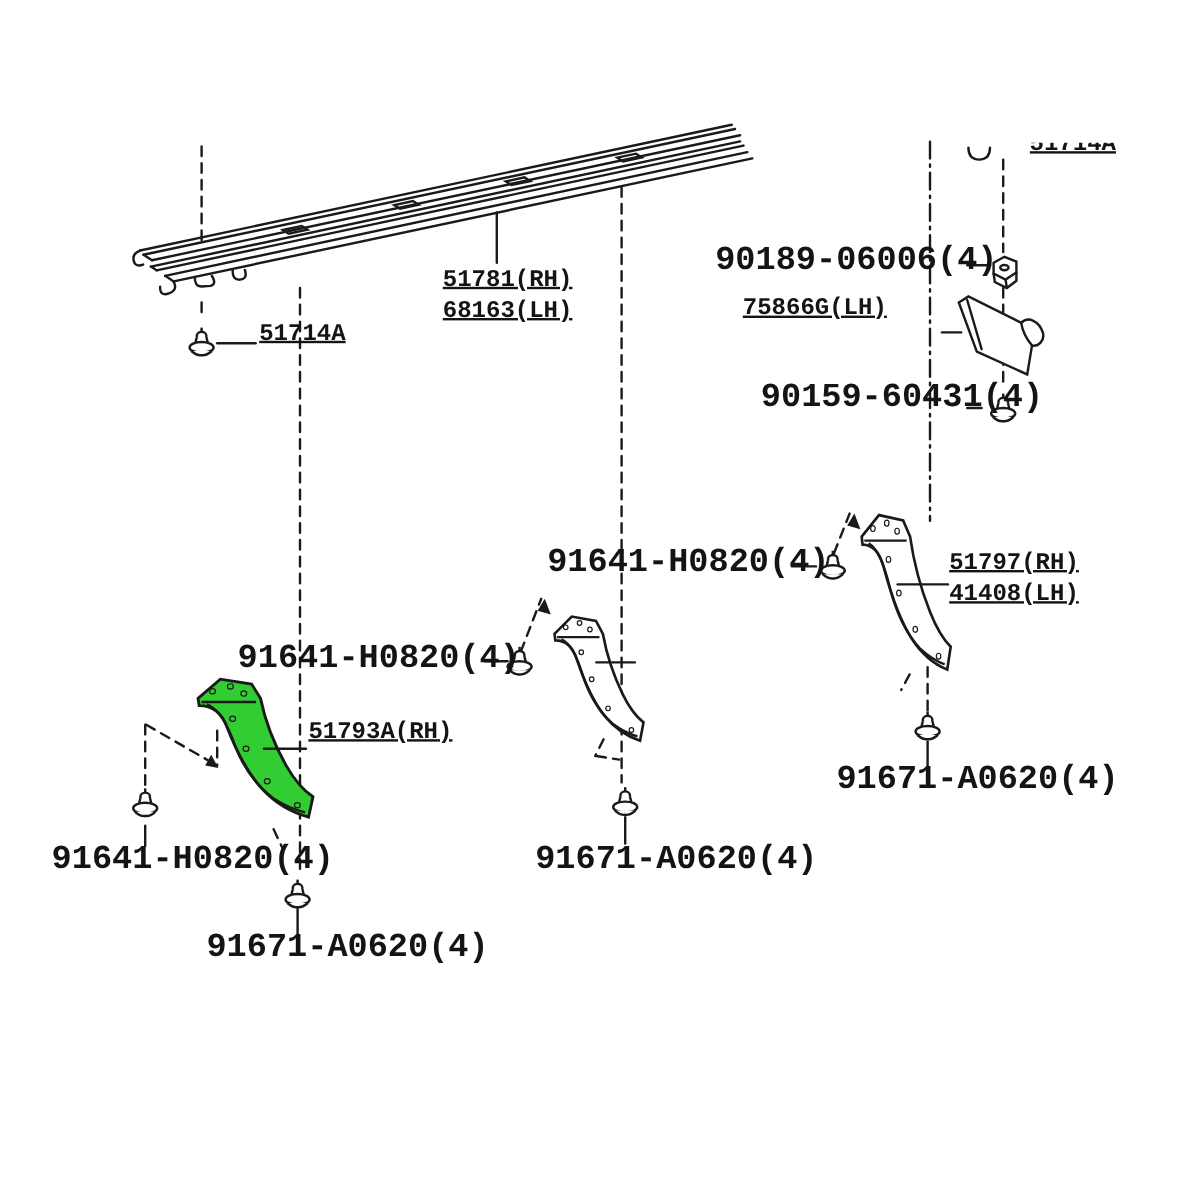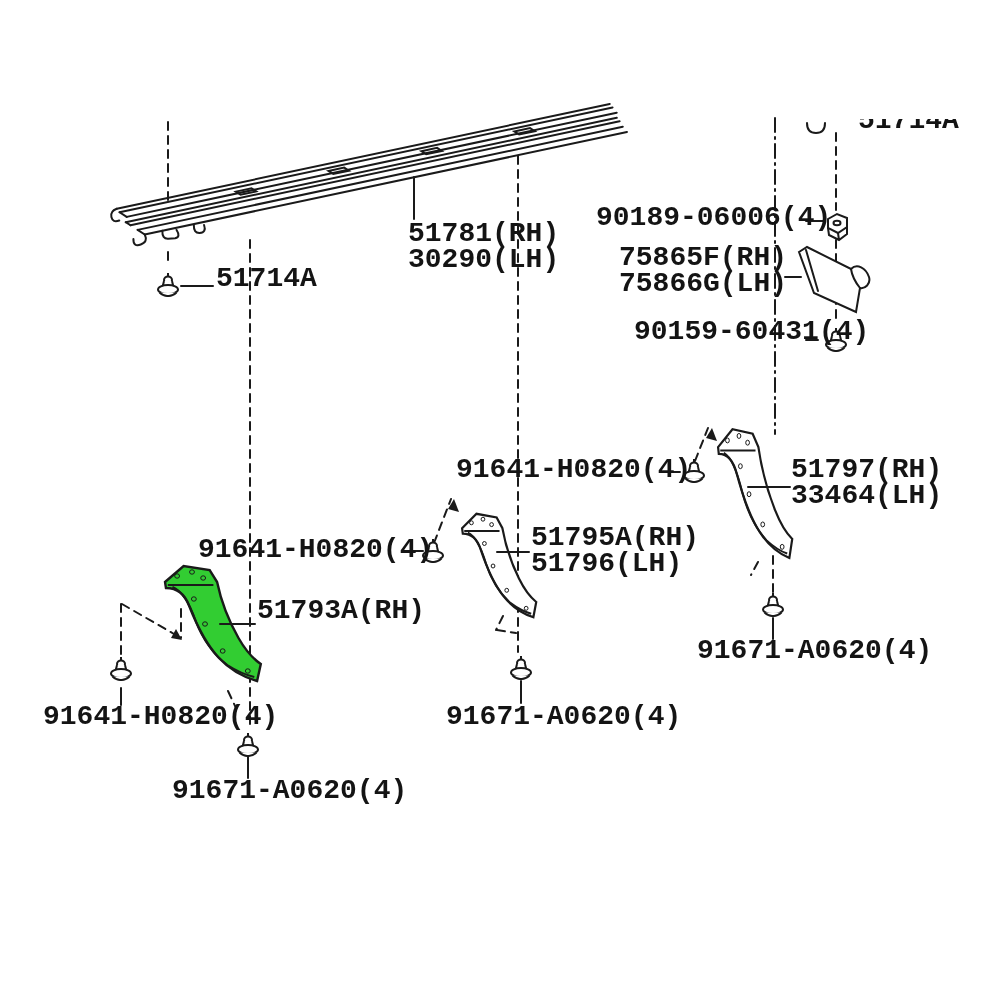--- a/index.html
+++ b/index.html
@@ -9,21 +9,21 @@
   }
   svg{position:absolute;left:0;top:0;}
   .lines{stroke:#1a1a1a;stroke-width:2;fill:none;stroke-linecap:round;}
   .dash{stroke-dasharray:8 6;}
   .dashdot{stroke-dasharray:14 5 2 5;}
   .label{
     position:absolute;font-weight:bold;color:#141414;white-space:nowrap;
     font-family:"Liberation Mono","DejaVu Sans Mono",monospace;
   }
   .f24{font-size:28px;line-height:25px;}
-  .f28{font-size:28px;line-height:26px;}
+  .f28{font-size:20px;line-height:26px;text-decoration:underline;}
   .lh24{line-height:24px;}
   .partial-clip{position:absolute;left:858px;top:119px;height:19px;width:130px;overflow:hidden;}
   .partial-clip .inner{margin-top:-11px;}
 </style>
 </head>
 <body>
 
 <div class="stage">
 
   <svg width="1000" height="1000" viewBox="0 0 1000 1000">
@@ -164,47 +164,42 @@
     <use href="#fastener" x="121" y="674"></use>
     <use href="#fastener" x="433" y="556"></use>
     <use href="#fastener" x="694" y="476"></use>
     <use href="#fastener" x="248" y="750"></use>
     <use href="#fastener" x="521" y="673"></use>
     <use href="#fastener" x="773" y="610"></use>
 
     <path class="lines" fill="#ffffff" d="M807,123 Q807,133 816,133 Q825,133 825,123"></path>
   </svg>
 
-  <div class="label f28" style="left:369px;top:221px;margin-left:39px;">
+  <div class="label f28" style="left:369px;top:221px;">
     <div>51781(RH)</div>
-    <div>30290(LH)</div>
+    <div>68163(LH)</div>
   </div>
 
   <div class="label f28" style="left:216px;top:266px;">51714A</div>
 
   <div class="label f24" style="left:596px;top:205px;">90189-06006(4)</div>
 
   <div class="label f28" style="left:619px;top:245px;">
-    <div>75865F(RH)</div>
     <div>75866G(LH)</div>
   </div>
 
   <div class="label f24" style="left:634px;top:319px;">90159-60431(4)</div>
 
   <div class="label f24" style="left:456px;top:457px;">91641-H0820(4)</div>
 
   <div class="label f28" style="left:791px;top:457px;">
     <div>51797(RH)</div>
-    <div>33464(LH)</div>
-  </div>
-
-  <div class="label f28" style="left:531px;top:525px;">
-    <div>51795A(RH)</div>
-    <div>51796(LH)</div>
-  </div>
+    <div>41408(LH)</div>
+  </div>
+
 
   <div class="label f24" style="left:198px;top:537px;">91641-H0820(4)</div>
 
   <div class="label f28 lh24" style="left:257px;top:599px;">
     <div>51793A(RH)</div>
   </div>
 
   <div class="label f24" style="left:43px;top:704px;">91641-H0820(4)</div>
 
   <div class="label f24" style="left:172px;top:778px;">91671-A0620(4)</div>

